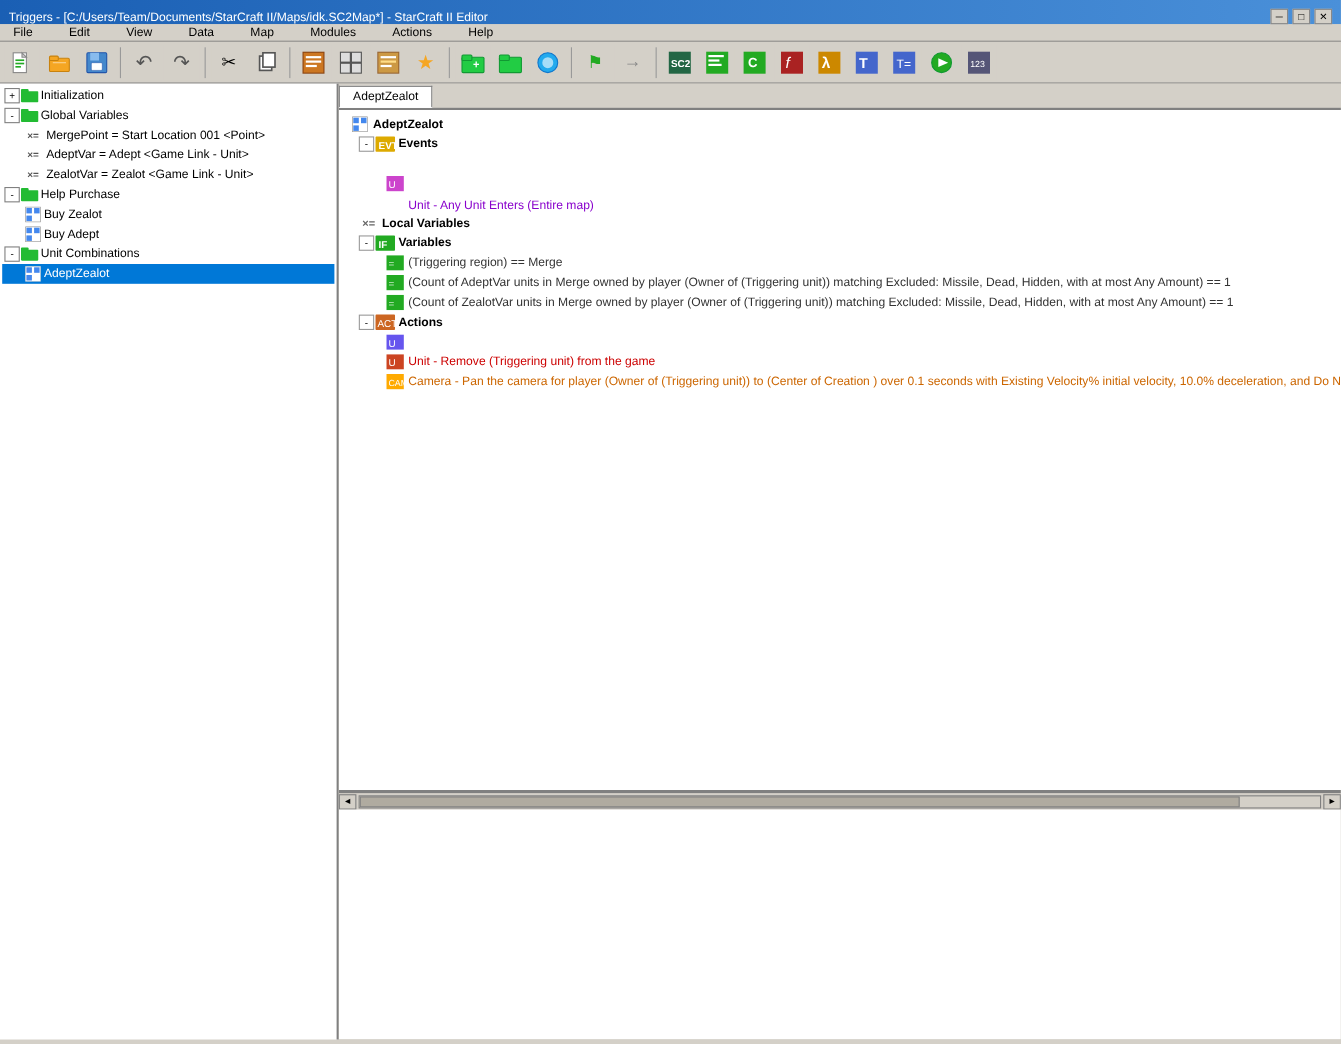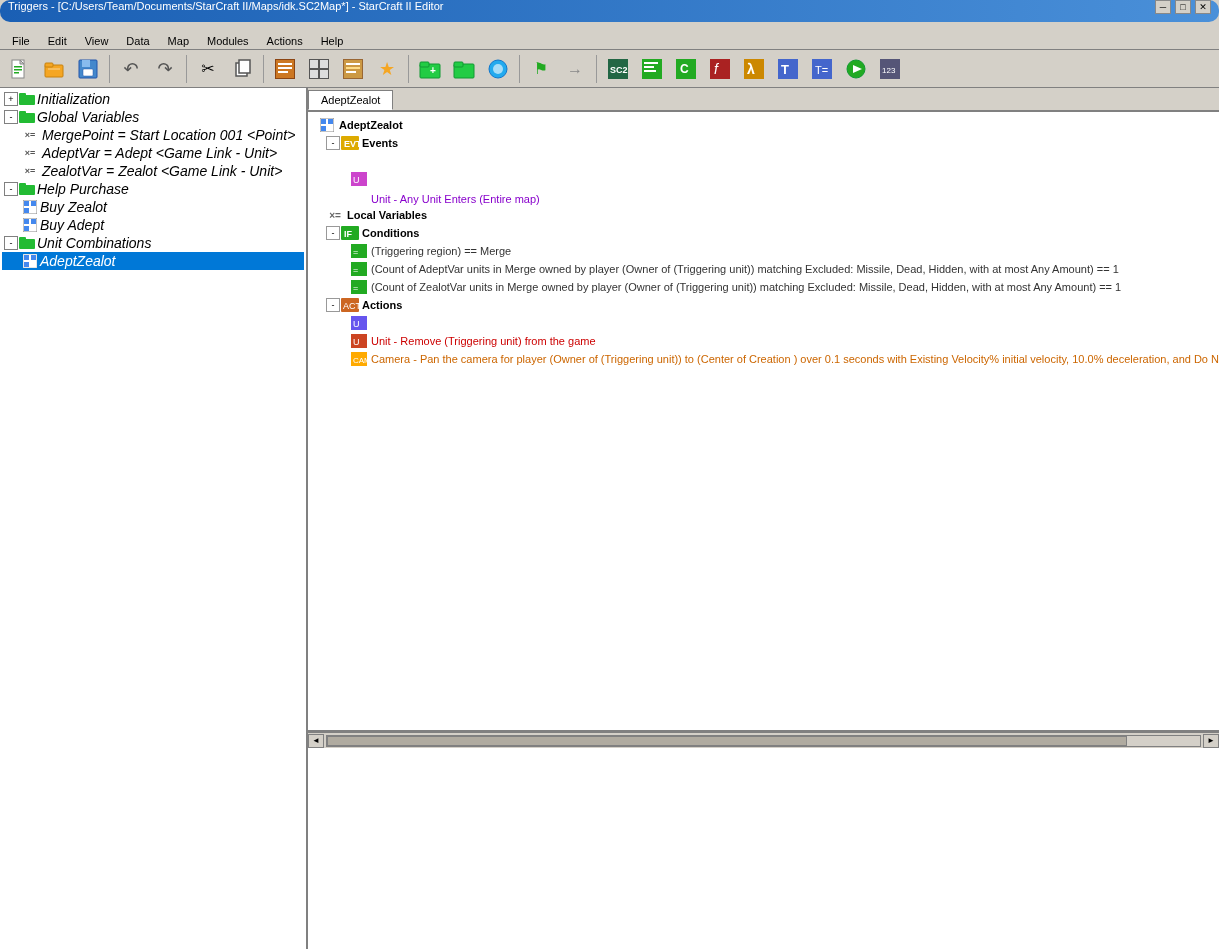--- a/index.html
+++ b/index.html
@@ -4,44 +4,43 @@
   <style>
     * { margin: 0; padding: 0; box-sizing: border-box; }
     body { font-family: 'Segoe UI', Tahoma, Arial, sans-serif; font-size: 11px; background: #d4d0c8; overflow: hidden; width: 1219px; height: 949px; }
 
     
     .title-bar {
       background: linear-gradient(to right, #1a5fb4, #4a90d9);
       color: white;
       height: 22px;
       display: flex;
-      align-items: flex-start;
+      align-items: flex-end;
       justify-content: space-between;
       padding: 0 8px;
       font-size: 11px;
-      border-radius: 10px;
     }
     .title-bar-buttons { display: flex; gap: 4px; }
     .title-btn {
       width: 16px; height: 14px;
       background: #d4d0c8;
       border: 1px solid #888;
       display: flex; align-items: center; justify-content: center;
       font-size: 9px; cursor: pointer; color: #000;
     }
 
     
     .menu-bar {
       background: #d4d0c8;
-      height: 28px;
-      display: flex;
-      align-items: flex-end;
+      height: 16px;
+      display: flex;
+      align-items: flex-start;
       border-bottom: 1px solid #808080;
       padding: 0 4px;
-      gap: 2px;
+      gap: 17px;
     }
     .menu-item {
       padding: 2px 8px;
       font-size: 11px;
       cursor: pointer;
     }
 
     
     .toolbar {
       background: #d4d0c8;
@@ -91,21 +90,21 @@
       border: 1px solid #808080;
       background: white;
       display: inline-flex; align-items: center; justify-content: center;
       font-size: 9px; cursor: pointer; flex-shrink: 0; margin-right: 1px;
     }
     .tree-node .node-icon {
       width: 16px; height: 16px;
       display: inline-flex; align-items: center; justify-content: center;
       flex-shrink: 0; margin-right: 2px; font-size: 12px;
     }
-    .tree-node .node-label { font-size: 14px; font-style: italic; }
+    .tree-node .node-label { font-size: 11px; }
 
     
     .right-panel {
       flex: 1;
       display: flex;
       flex-direction: column;
       background: #d4d0c8;
       overflow: hidden;
     }
 
@@ -554,21 +553,21 @@
 
         <div class="trigger-line">
           <span class="tl-indent" style="width:12px;"></span>
           <span class="tl-expand">-</span>
           <span class="tl-icon">
             <svg width="18" height="16" viewBox="0 0 18 16">
                 <rect x="0" y="1" width="18" height="14" rx="1" fill="#22aa22"></rect>
                 <text x="3" y="12" fill="white" font-size="9" font-weight="bold">IF</text>
               </svg>
           </span>
-          <span class="tl-text section-header">Conditions</span>
+          <span class="tl-text section-header">Variables</span>
         </div>
 
         <div class="trigger-line">
           <span class="tl-indent" style="width:36px;"></span>
           <span class="tl-icon">
             <svg width="16" height="14" viewBox="0 0 16 14">
                 <rect x="0" y="0" width="16" height="14" fill="#22aa22"></rect>
                 <text x="2" y="11" fill="white" font-size="9">=</text>
               </svg>
           </span>

